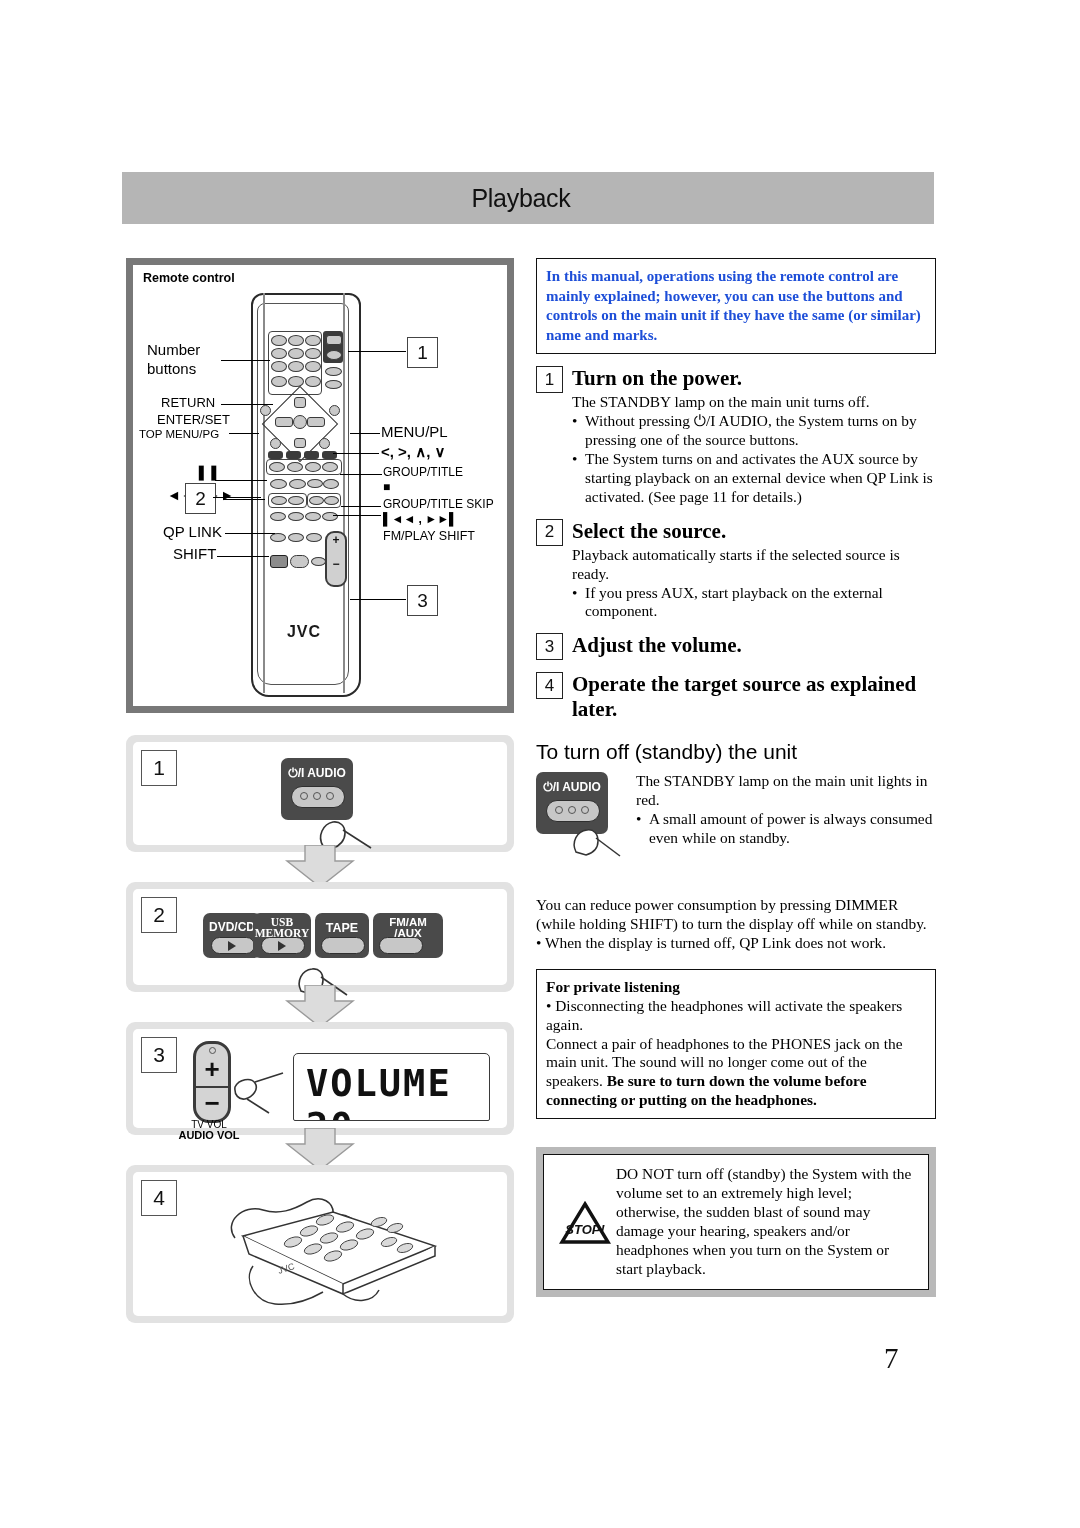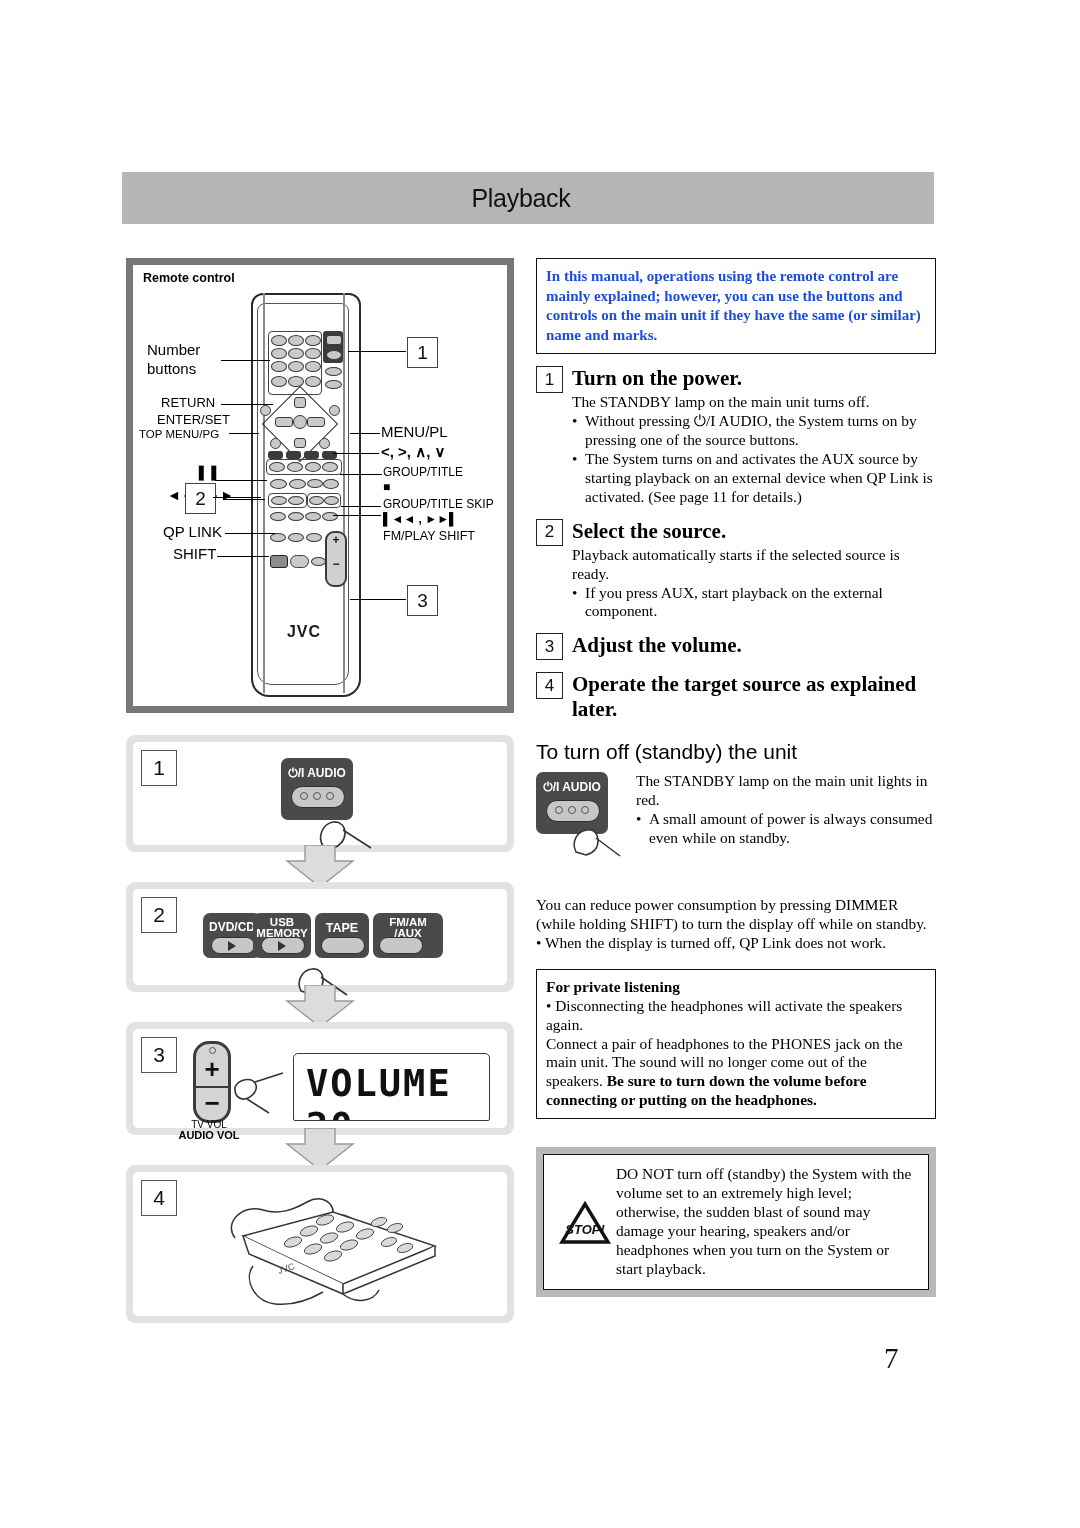--- a/index.html
+++ b/index.html
@@ -280,21 +280,21 @@
     <div class="panel" style="height:110px;">
       <div class="panel-in">
         <div class="pnum">2</div>
 
         <div class="hwbtn" style="left:58px;top:24px;width:58px;height:45px;margin-left:12px;">
           <div class="lbl" style="top:7px;font-size:12px;">DVD/CD</div>
           <div class="hwpill" style="left:8px;top:24px;width:42px;height:15px;"></div>
           <div style="position:absolute;left:25px;top:28px;width:0;height:0;border-left:8px solid #333;border-top:5px solid transparent;border-bottom:5px solid transparent;"></div>
         </div>
 
-        <div class="hwbtn" style="left:120px;top:24px;width:58px;height:45px;">
+        <div class="hwbtn" style="left:120px;top:24px;width:58px;height:45px;font-family:Liberation Serif, serif;">
           <div class="lbl" style="top:3px;font-size:11.5px;">USB</div>
           <div class="lbl" style="top:14px;font-size:11.5px;">MEMORY</div>
           <div class="hwpill" style="left:8px;top:24px;width:42px;height:15px;"></div>
           <div style="position:absolute;left:25px;top:28px;width:0;height:0;border-left:8px solid #333;border-top:5px solid transparent;border-bottom:5px solid transparent;"></div>
         </div>
 
         <div class="hwbtn" style="left:182px;top:24px;width:54px;height:45px;">
           <div class="lbl" style="top:8px;font-size:12.5px;">TAPE</div>
           <div class="hwpill" style="left:6px;top:24px;width:42px;height:15px;"></div>
         </div>

